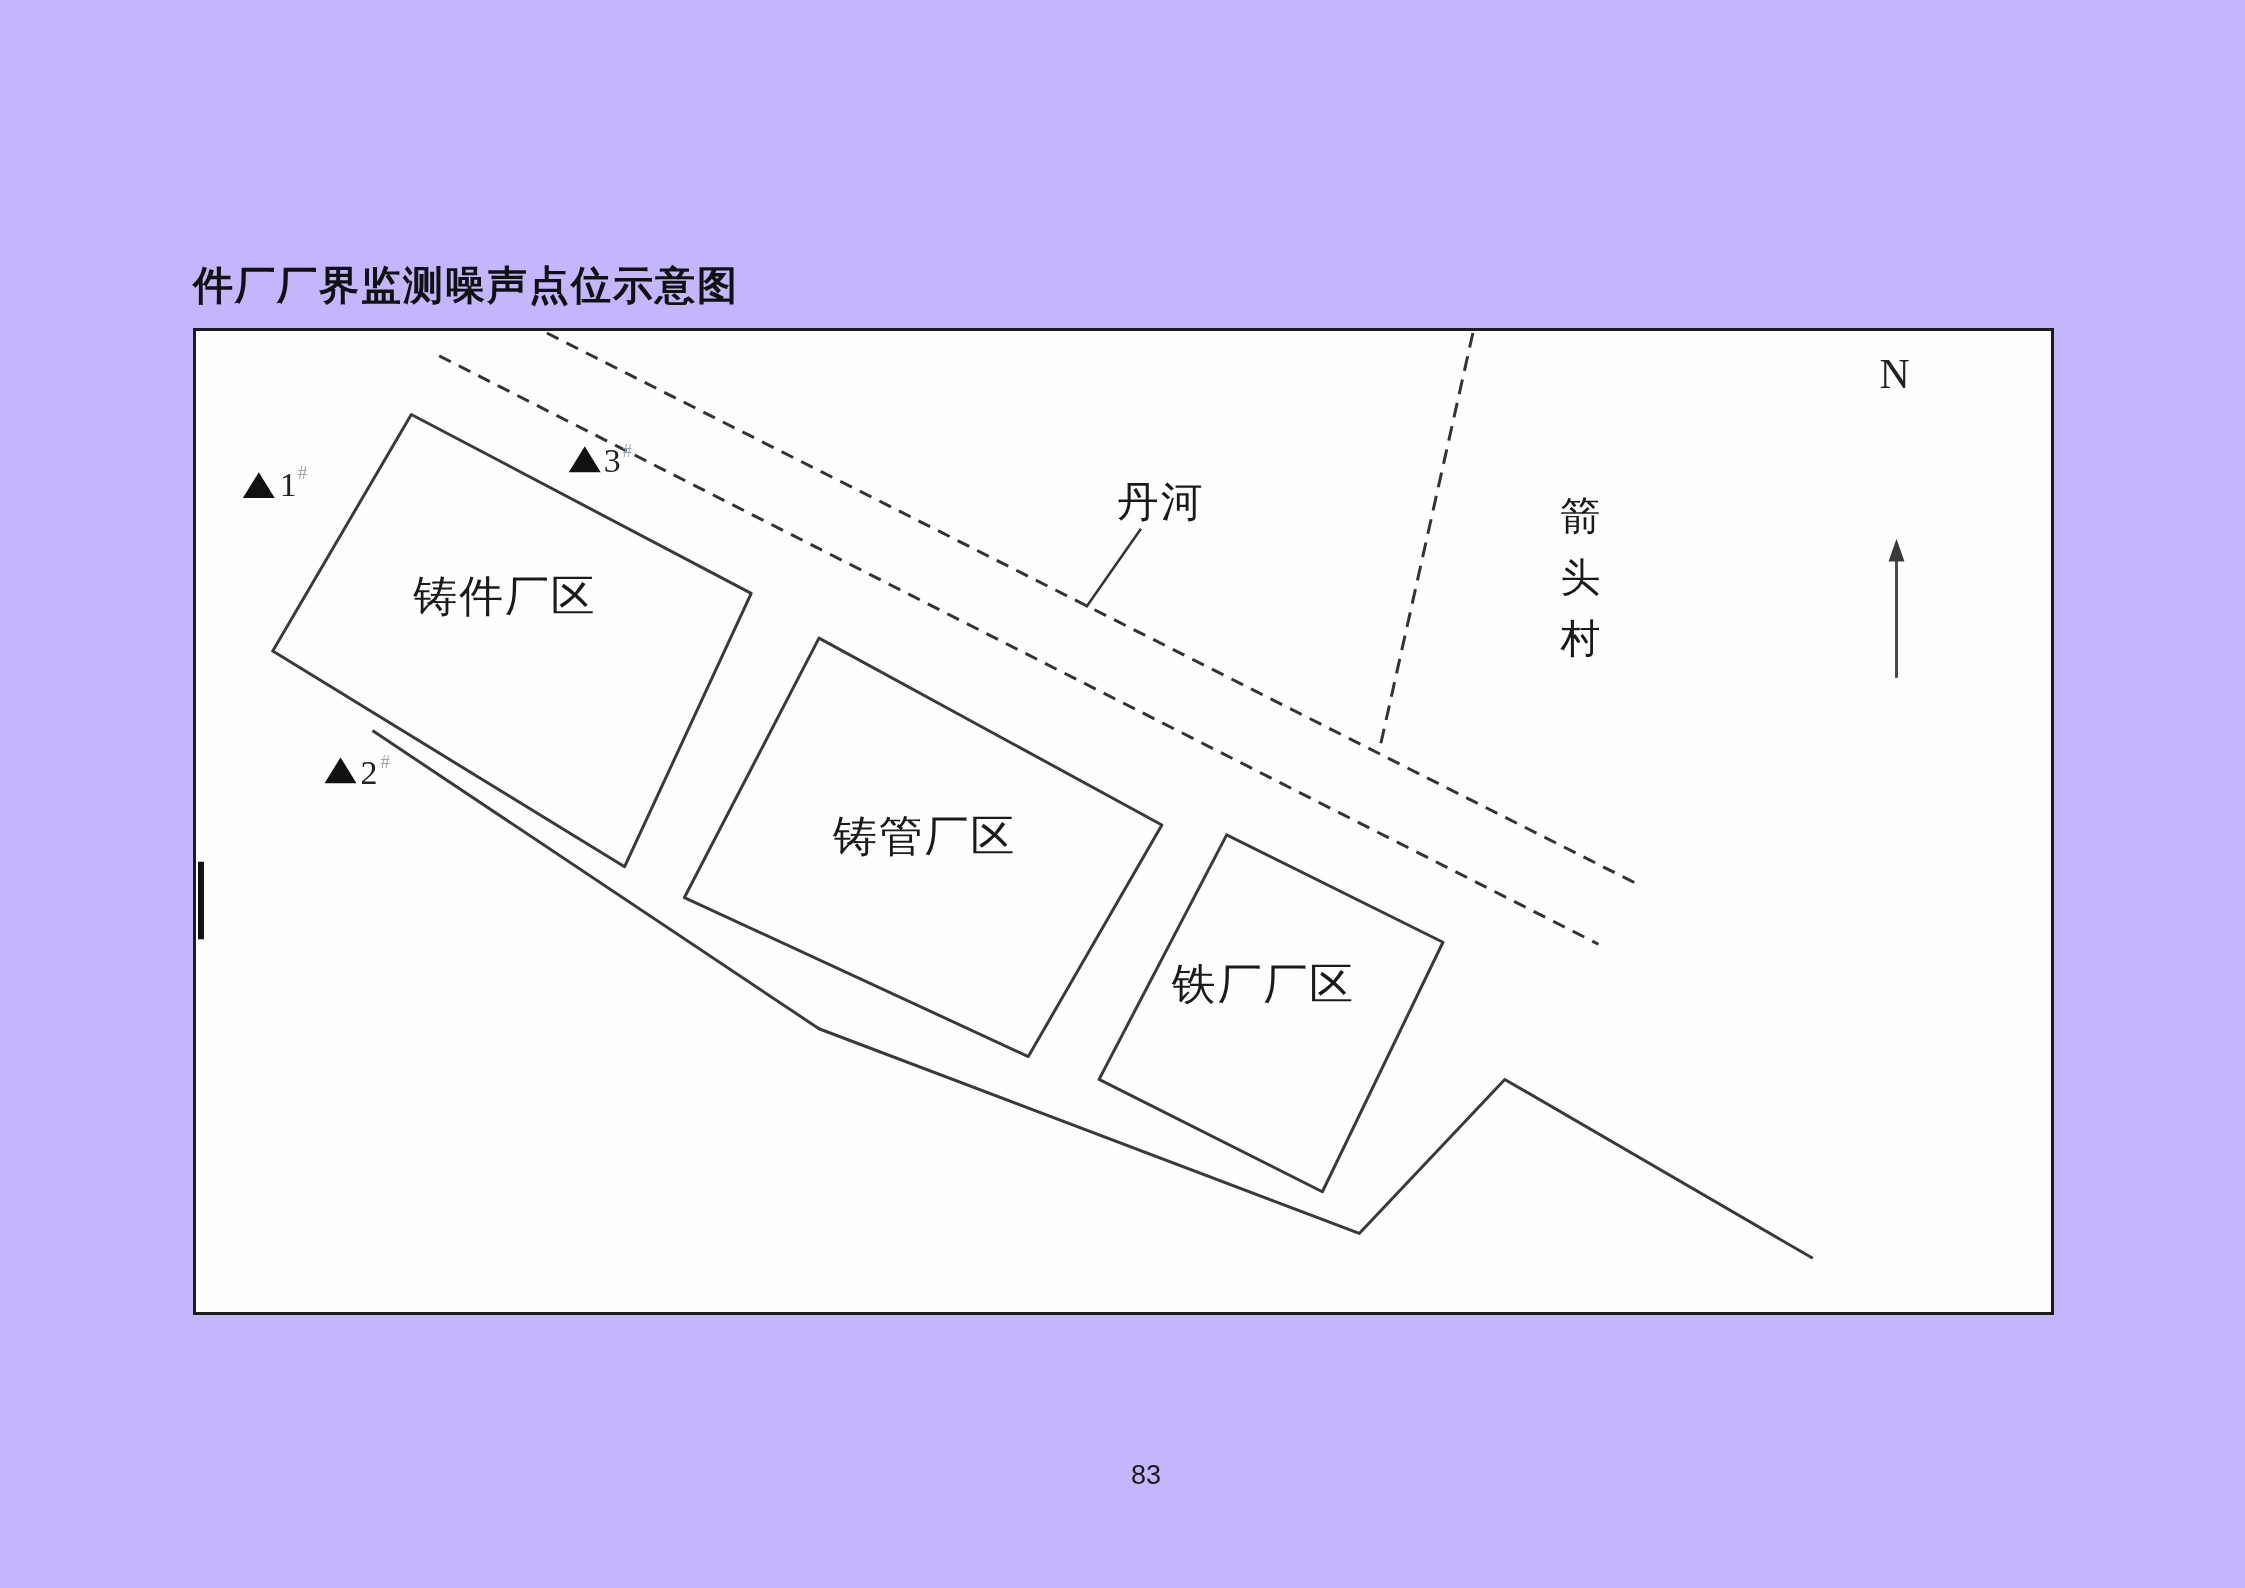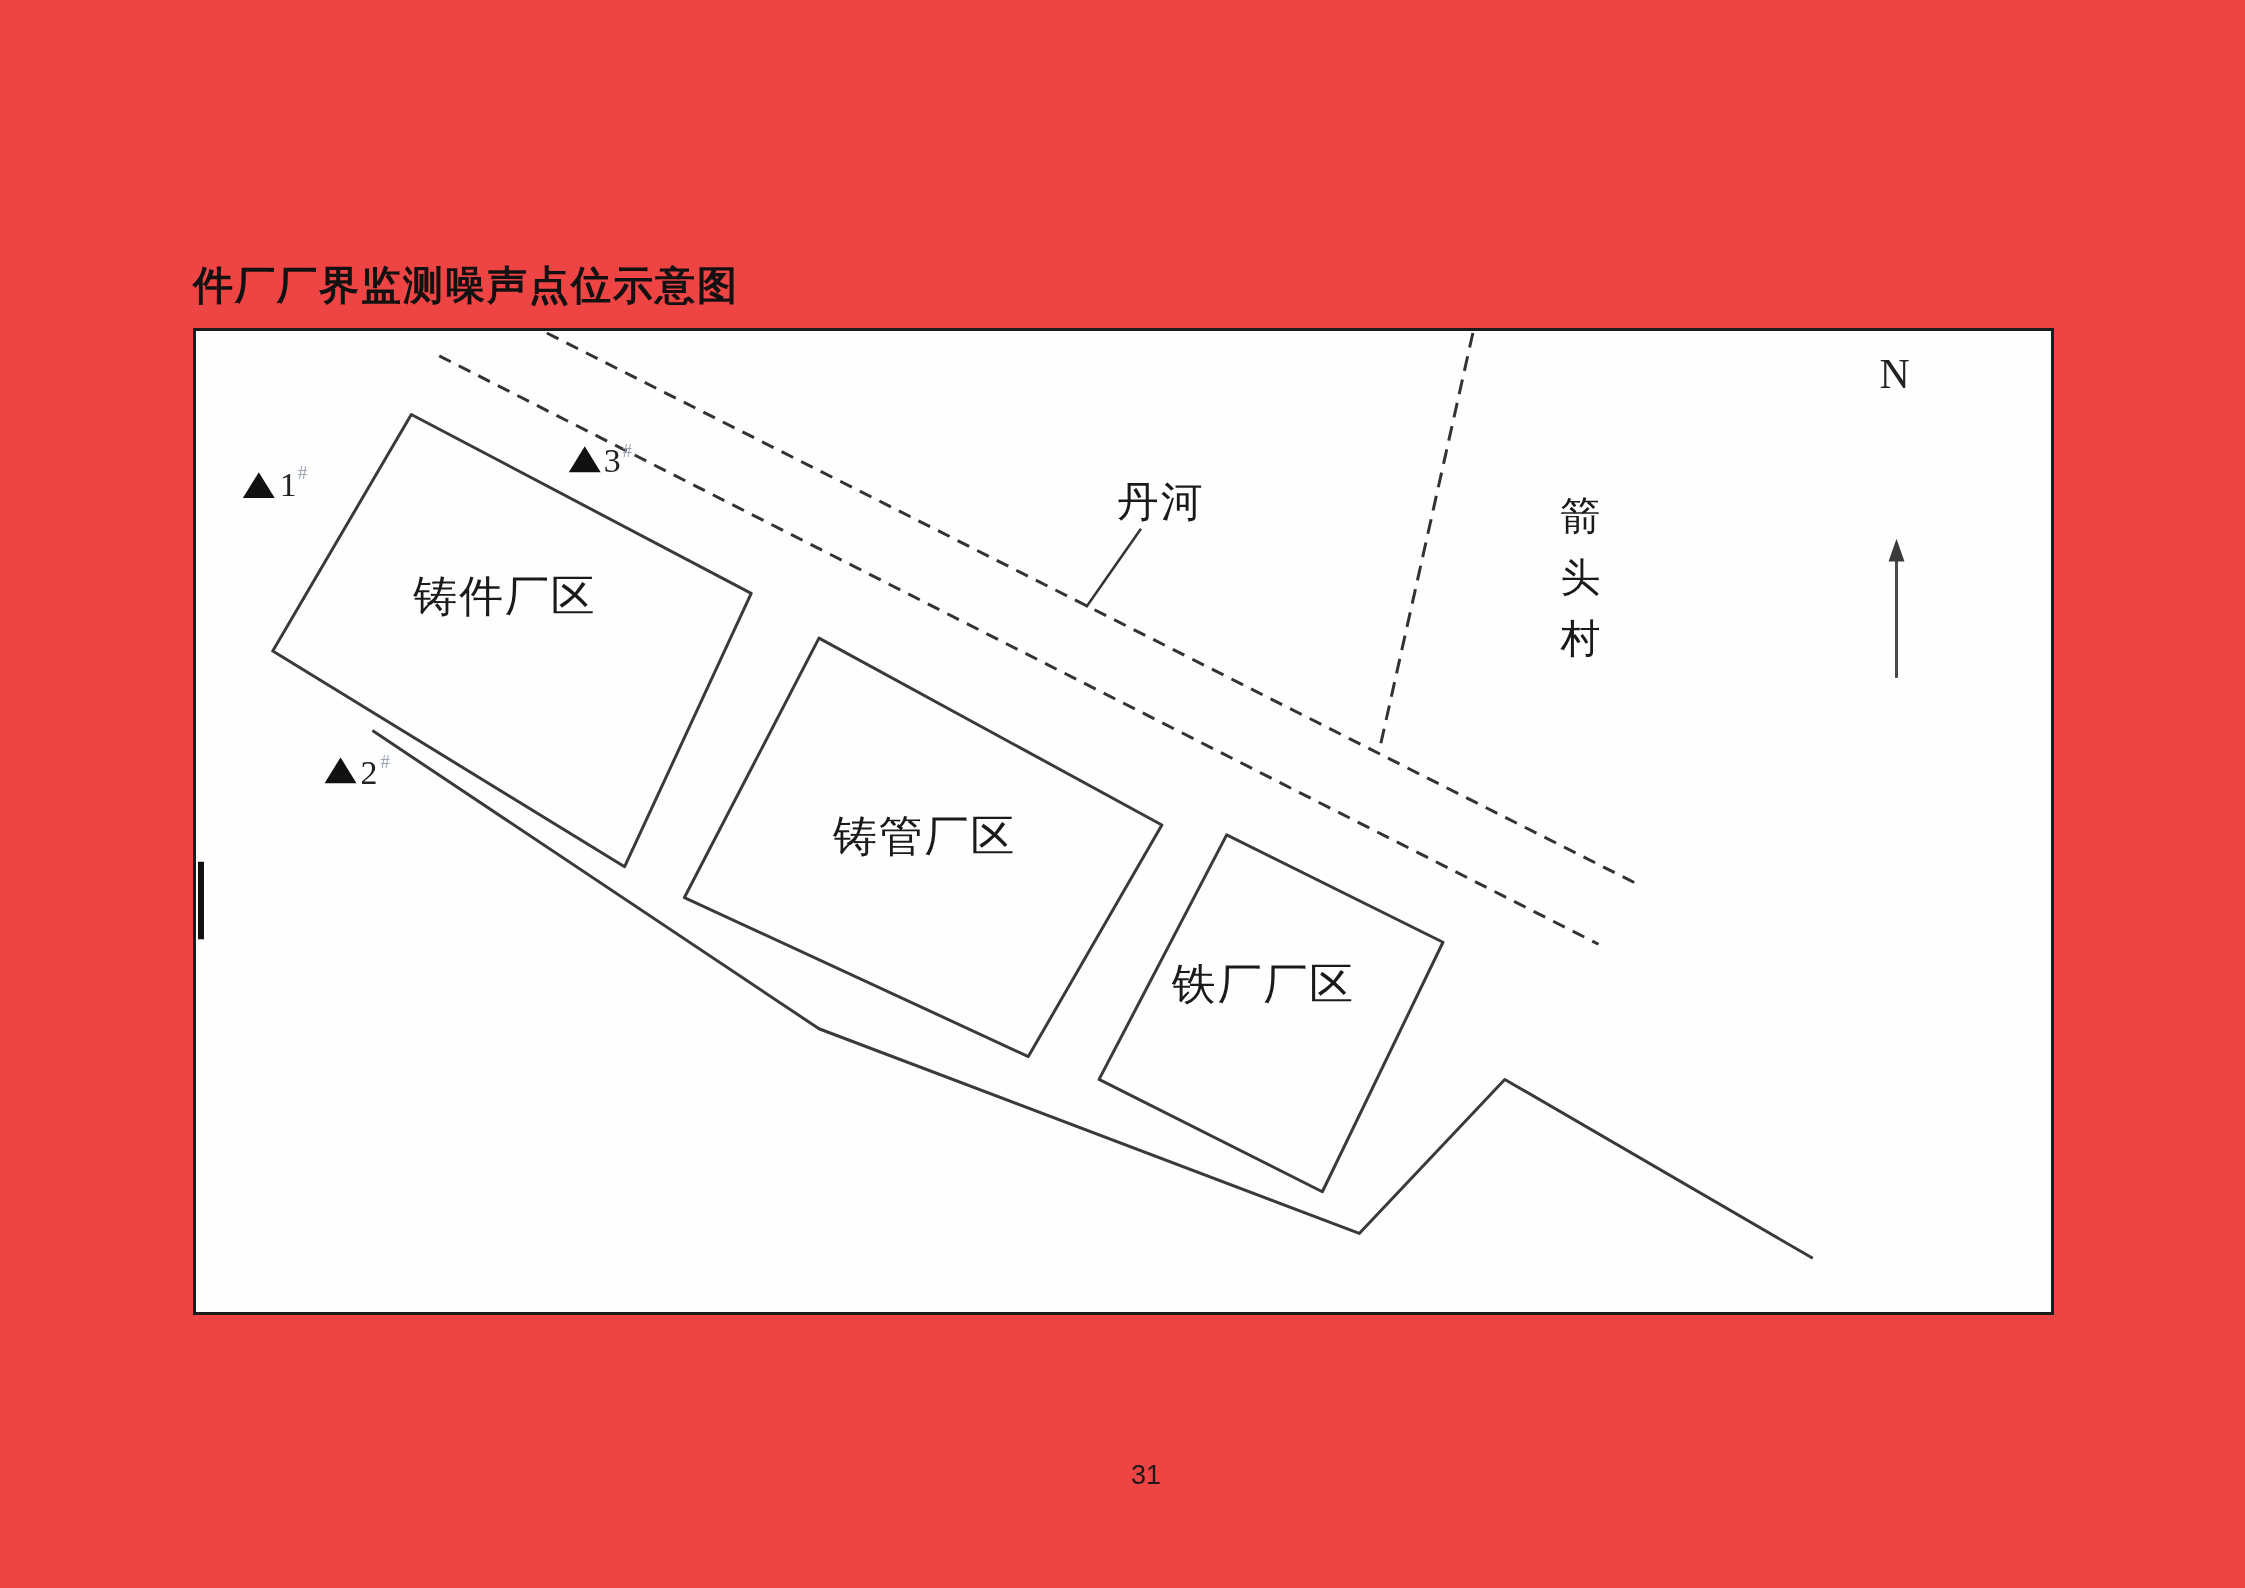--- a/index.html
+++ b/index.html
@@ -1,19 +1,19 @@
 <!DOCTYPE html>
 <html><head>
 <meta charset="utf-8">
 <style>
   html,body{margin:0;padding:0;background:#ffffff;}
   .page{
     position:relative;
     width:2245px;height:1588px;
-    background:#ef4444;
+    background:#c4b5fd;
     font-family:"Liberation Serif", serif;
     overflow:hidden;
   }
   .doc-title{
     position:absolute;
     left:193px;top:258px;
     font-size:40px;
     font-weight:bold;
     color:#111;
     letter-spacing:2px;
@@ -104,14 +104,14 @@
 
       <g>
         <polygon points="567,470 599,470 583,444" fill="#111"></polygon>
         <text class="marker-num" x="602" y="470">3</text>
         <text class="marker-hash" x="621" y="455">#</text>
       </g>
 
     </svg>
   </div>
 
-  <div class="page-number">31</div>
+  <div class="page-number">83</div>
 </div>
 
 </body></html>

